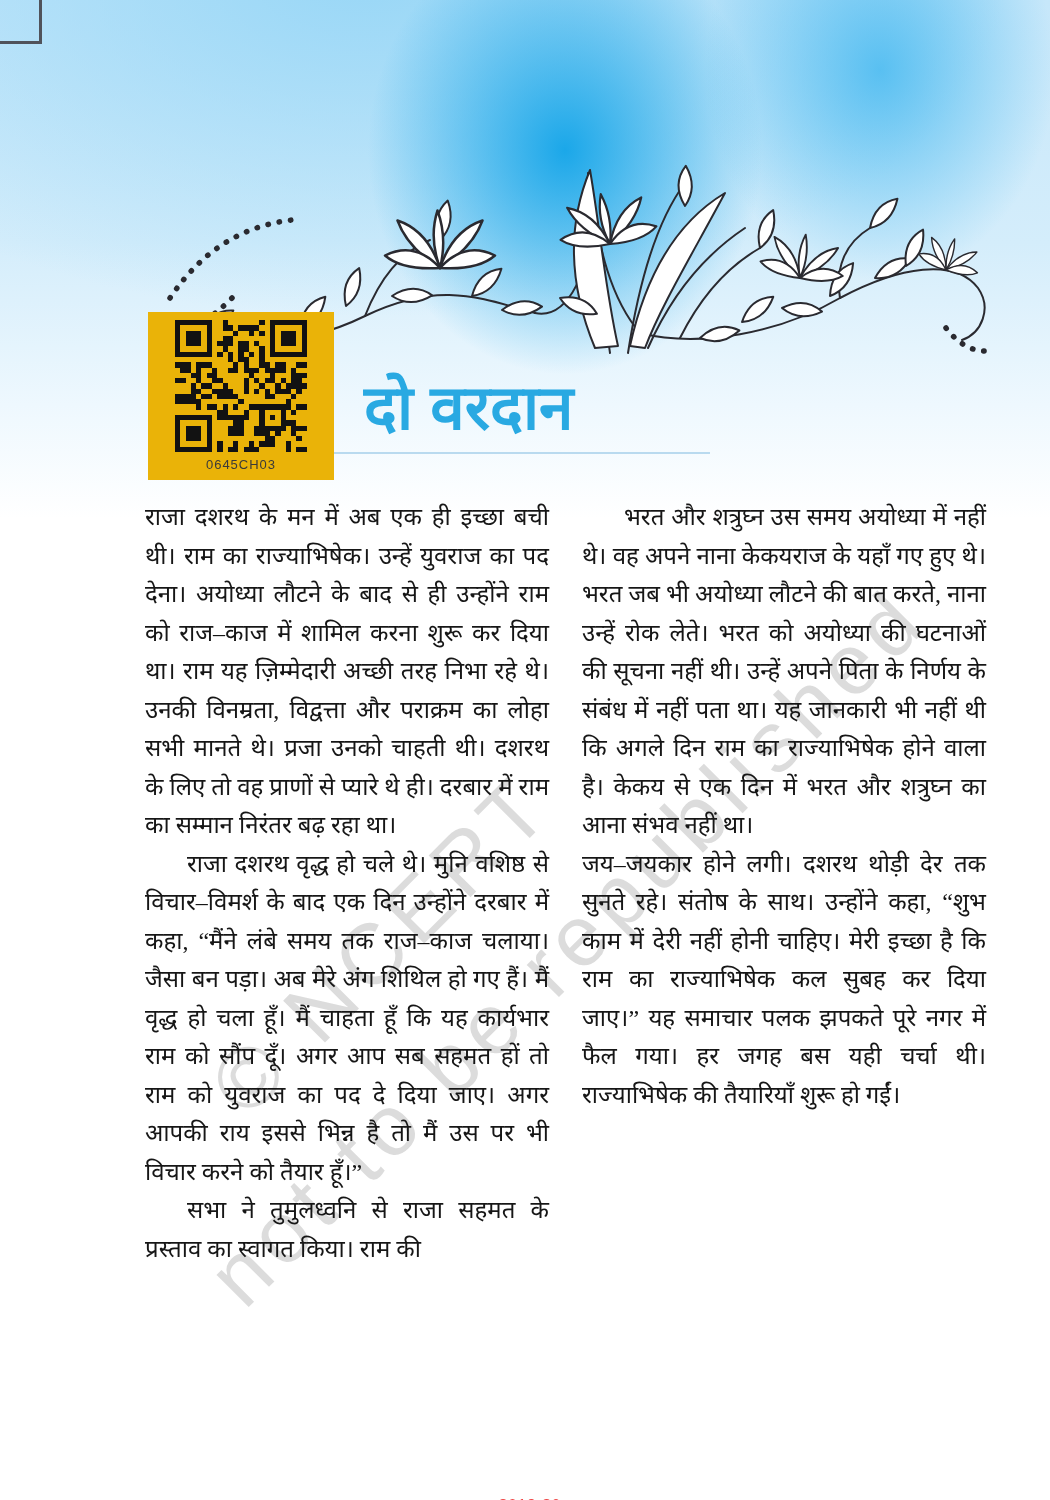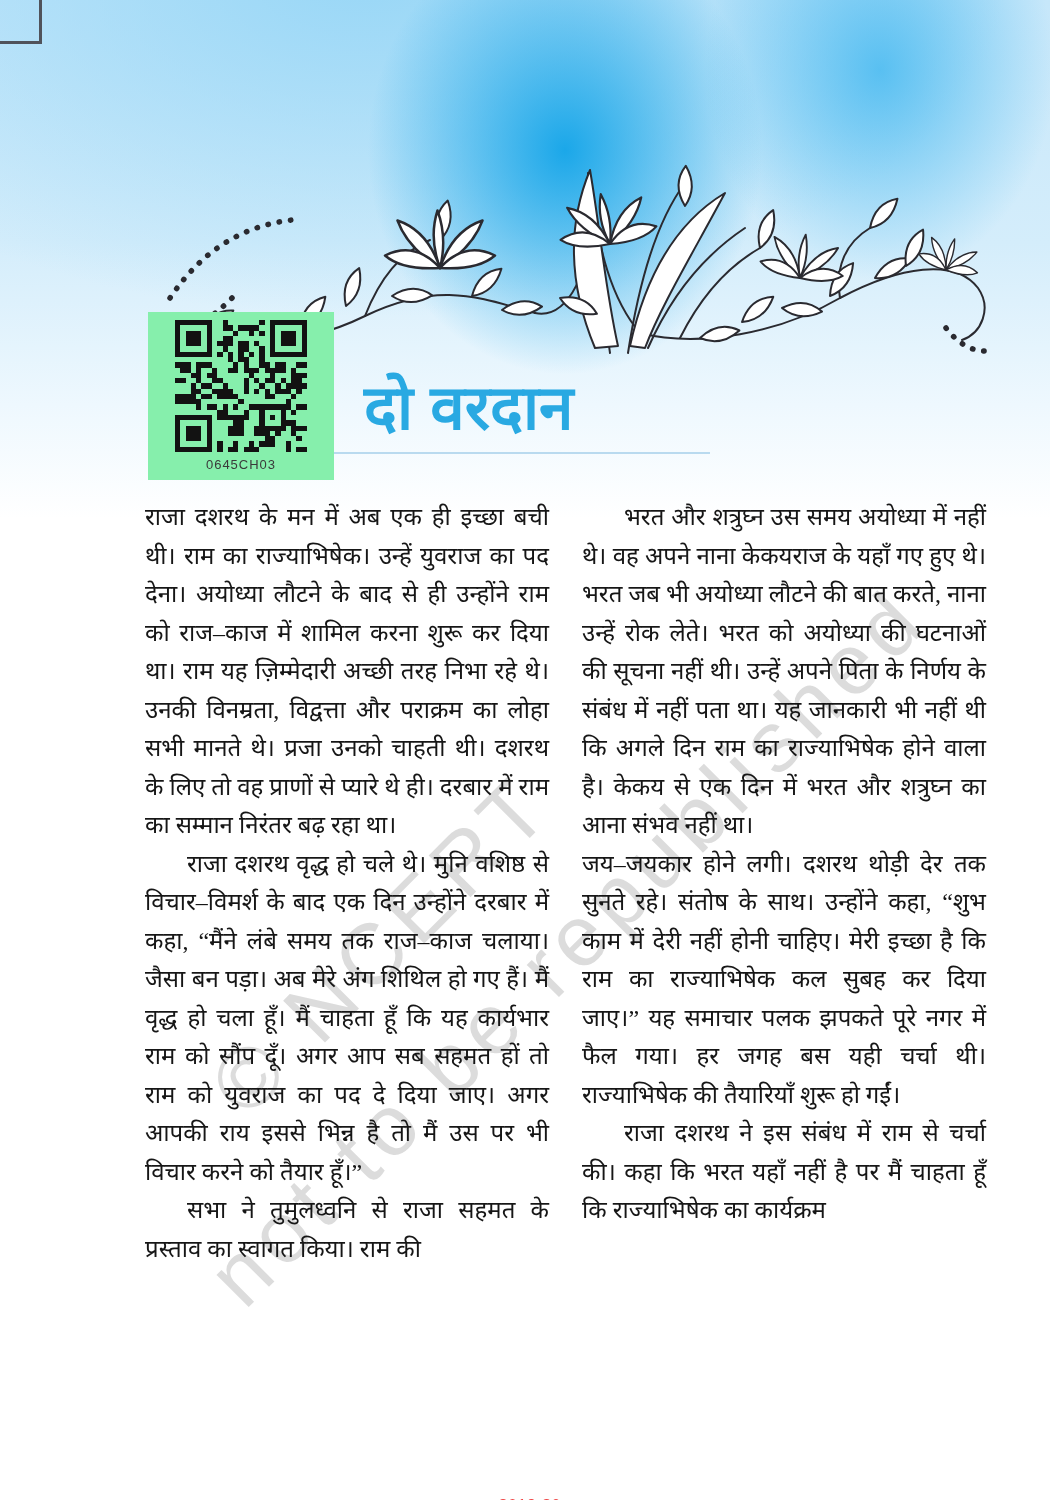--- a/index.html
+++ b/index.html
@@ -19,21 +19,21 @@
   .corner-mark{position:absolute;left:-10px;top:-12px;width:46px;height:50px;
     border:3px solid #50525a;background:transparent;z-index:4;}
 
   
   .floral{position:absolute;left:140px;top:148px;width:870px;height:235px;z-index:1;}
   .floral .ln{fill:none;stroke:#2a2a30;stroke-width:2;stroke-linecap:round;}
   .floral .lfs{fill:#ffffff;stroke:#2a2a30;stroke-width:2;stroke-linejoin:round;}
   .floral .dots{fill:none;stroke:#2a2a30;stroke-width:5.5;stroke-linecap:round;stroke-dasharray:.4 11;}
 
   
-  .qr-box{position:absolute;left:148px;top:312px;width:186px;height:168px;background:#86efac;
+  .qr-box{position:absolute;left:148px;top:312px;width:186px;height:168px;background:#eab308;
     z-index:3;display:flex;flex-direction:column;align-items:center;justify-content:flex-start;
     padding-top:8px;box-sizing:border-box;}
   .qr{width:132px;height:132px;}
   .qr-caption{margin-top:5px;font-size:13px;letter-spacing:1px;color:#3a3a3a;
     font-family:"Liberation Sans",sans-serif;}
 
   
   .title{position:absolute;left:356px;top:366px;margin:8px;font-size:62px;line-height:1.1;
     font-weight:700;color:var(--accent,#29a9e2);z-index:2;
     font-family:"Liberation Sans","DejaVu Sans",sans-serif;white-space:nowrap;}
@@ -433,18 +433,17 @@
 
   <div class="columns">
     <div class="col" id="col-left">
         <p class="para">राजा दशरथ के मन में अब एक ही इच्छा बची थी। राम का राज्याभिषेक। उन्हें युवराज का पद देना। अयोध्या लौटने के बाद से ही उन्होंने राम को राज–काज में शामिल करना शुरू कर दिया था। राम यह ज़िम्मेदारी अच्छी तरह निभा रहे थे। उनकी विनम्रता, विद्वत्ता और पराक्रम का लोहा सभी मानते थे। प्रजा उनको चाहती थी। दशरथ के लिए तो वह प्राणों से प्यारे थे ही। दरबार में राम का सम्मान निरंतर बढ़ रहा था।</p>
         <p class="para indent">राजा दशरथ वृद्ध हो चले थे। मुनि वशिष्ठ से विचार–विमर्श के बाद एक दिन उन्होंने दरबार में कहा, “मैंने लंबे समय तक राज–काज चलाया। जैसा बन पड़ा। अब मेरे अंग शिथिल हो गए हैं। मैं वृद्ध हो चला हूँ। मैं चाहता हूँ कि यह कार्यभार राम को सौंप दूँ। अगर आप सब सहमत हों तो राम को युवराज का पद दे दिया जाए। अगर आपकी राय इससे भिन्न है तो मैं उस पर भी विचार करने को तैयार हूँ।”</p>
         <p class="para indent">सभा ने तुमुलध्वनि से राजा सहमत के प्रस्ताव का स्वागत किया। राम की</p>
       </div>
     <div class="col" id="col-right">
         <p class="para indent">भरत और शत्रुघ्न उस समय अयोध्या में नहीं थे। वह अपने नाना केकयराज के यहाँ गए हुए थे। भरत जब भी अयोध्या लौटने की बात करते, नाना उन्हें रोक लेते। भरत को अयोध्या की घटनाओं की सूचना नहीं थी। उन्हें अपने पिता के निर्णय के संबंध में नहीं पता था। यह जानकारी भी नहीं थी कि अगले दिन राम का राज्याभिषेक होने वाला है। केकय से एक दिन में भरत और शत्रुघ्न का आना संभव नहीं था।</p>
         <p class="para">जय–जयकार होने लगी। दशरथ थोड़ी देर तक सुनते रहे। संतोष के साथ। उन्होंने कहा, “शुभ काम में देरी नहीं होनी चाहिए। मेरी इच्छा है कि राम का राज्याभिषेक कल सुबह कर दिया जाए।” यह समाचार पलक झपकते पूरे नगर में फैल गया। हर जगह बस यही चर्चा थी। राज्याभिषेक की तैयारियाँ शुरू हो गईं।</p>
-        <p class="para indent">राजा दशरथ ने इस संबंध में राम से चर्चा की। कहा कि भरत यहाँ नहीं है पर मैं चाहता हूँ कि राज्याभिषेक का कार्यक्रम</p>
       </div>
   </div>
 
   <div class="footer">2019-20</div>
 </div>
 
 </body></html>

